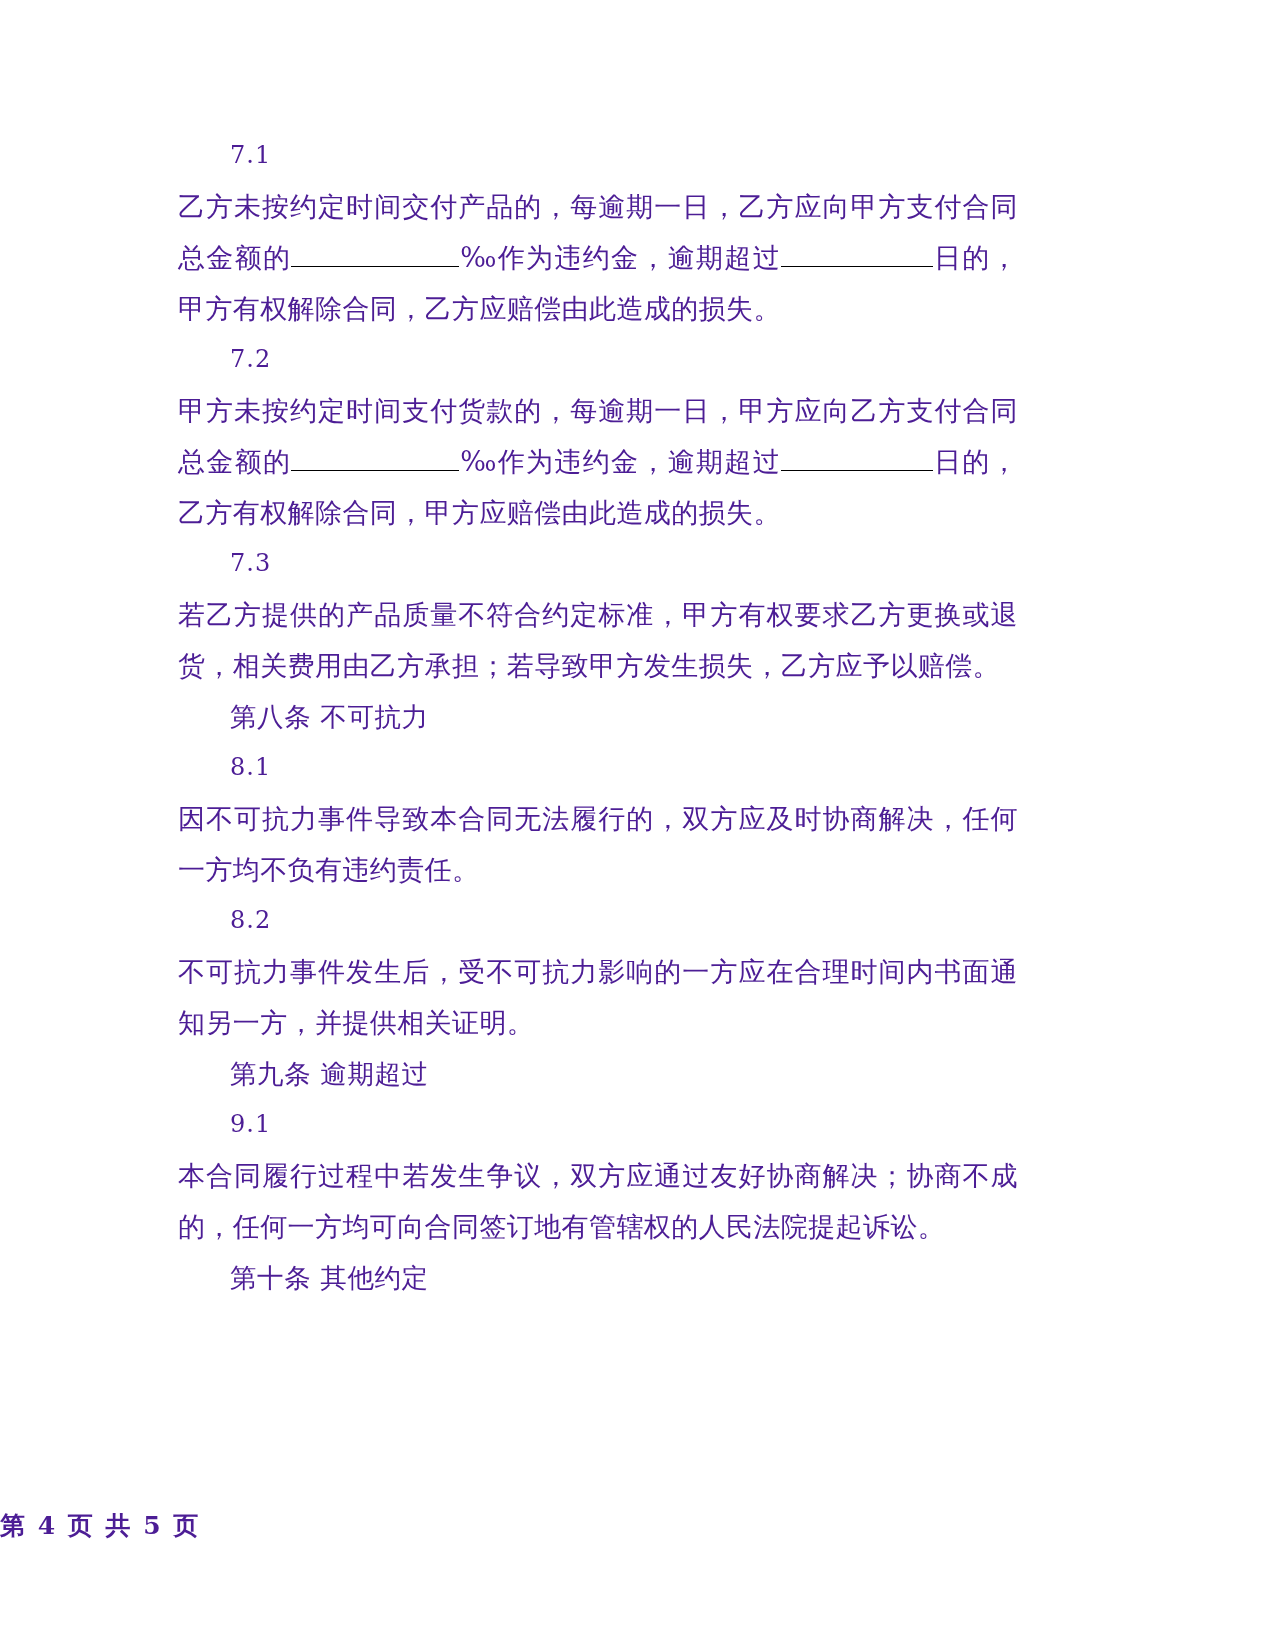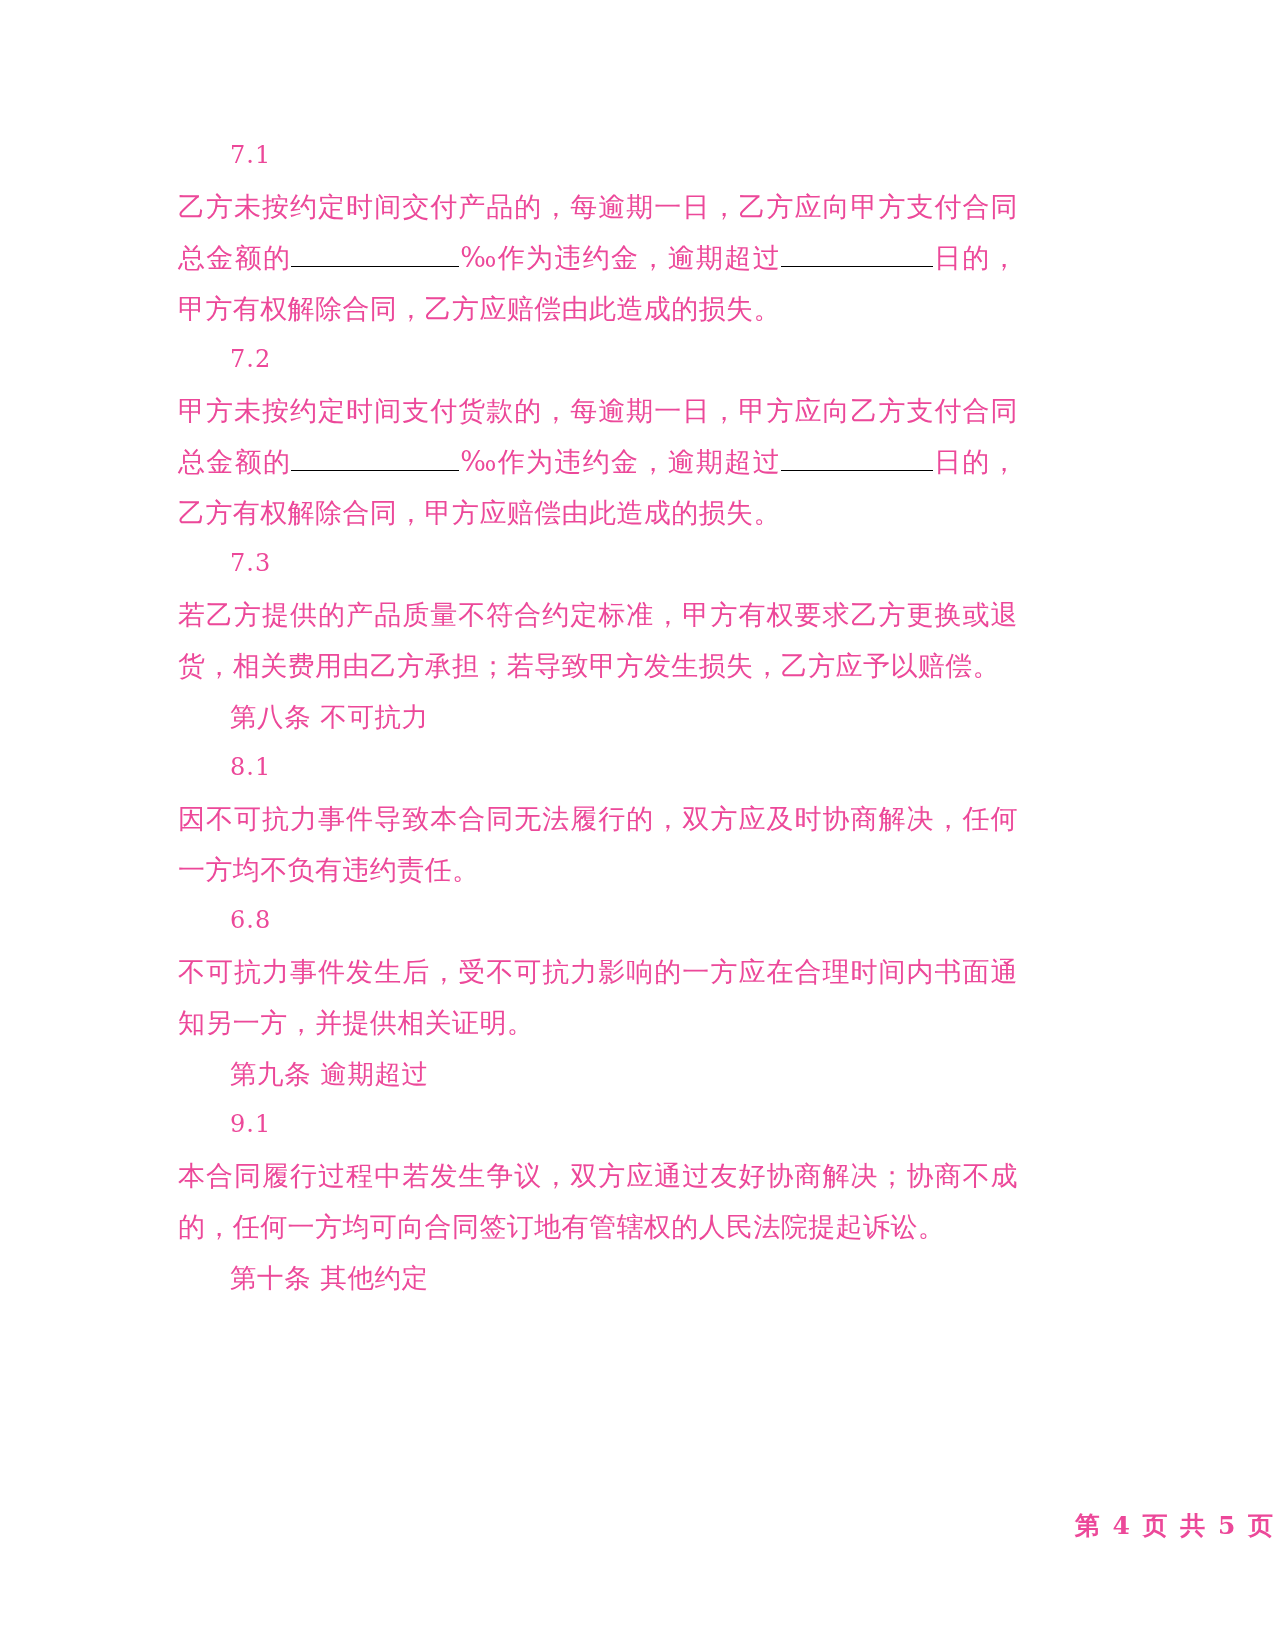--- a/index.html
+++ b/index.html
@@ -7,21 +7,21 @@
     padding: 0;
     background: #ffffff;
   }
   .page {
     position: relative;
     width: 1275px;
     height: 1650px;
     margin: 0 auto;
     background: #ffffff;
     font-family: "DejaVu Serif", "Liberation Serif", serif;
-    color: #ec4899;
+    color: #4c1d95;
     box-sizing: border-box;
     overflow: hidden;
     padding-left: 44px;
   }
   .content {
     position: absolute;
     left: 178px;
     top: 130px;
     width: 840px;
   }
@@ -53,21 +53,21 @@
     border-bottom: 1.6px solid #000;
     vertical-align: baseline;
   }
   .blank-long { width: 168px; }
   .blank-med { width: 152px; }
   .footer {
     position: absolute;
     left: 0;
     right: 0;
     bottom: 108px;
-    text-align: right;
+    text-align: left;
     font-size: 25px;
     font-weight: bold;
     letter-spacing: 2px;
     font-family: "DejaVu Serif", "Liberation Serif", serif;
   }
 </style>
 </head>
 <body>
 
 <div class="page">
@@ -75,21 +75,21 @@
   <div class="content">
       <div class="num">7.1</div>
       <div class="para"><span>乙方未按约定时间交付产品的，每逾期一日，乙方应向甲方支付合同总金额的</span><span class="blank blank-long"></span><span>‰作为违约金，逾期超过</span><span class="blank blank-med"></span><span>日的，甲方有权解除合同，乙方应赔偿由此造成的损失。</span></div>
       <div class="num">7.2</div>
       <div class="para"><span>甲方未按约定时间支付货款的，每逾期一日，甲方应向乙方支付合同总金额的</span><span class="blank blank-long"></span><span>‰作为违约金，逾期超过</span><span class="blank blank-med"></span><span>日的，乙方有权解除合同，甲方应赔偿由此造成的损失。</span></div>
       <div class="num">7.3</div>
       <div class="para"><span>若乙方提供的产品质量不符合约定标准，甲方有权要求乙方更换或退货，相关费用由乙方承担；若导致甲方发生损失，乙方应予以赔偿。</span></div>
       <div class="heading">第八条  不可抗力</div>
       <div class="num">8.1</div>
       <div class="para"><span>因不可抗力事件导致本合同无法履行的，双方应及时协商解决，任何一方均不负有违约责任。</span></div>
-      <div class="num">6.8</div>
+      <div class="num">8.2</div>
       <div class="para"><span>不可抗力事件发生后，受不可抗力影响的一方应在合理时间内书面通知另一方，并提供相关证明。</span></div>
       <div class="heading">第九条  逾期超过</div>
       <div class="num">9.1</div>
       <div class="para"><span>本合同履行过程中若发生争议，双方应通过友好协商解决；协商不成的，任何一方均可向合同签订地有管辖权的人民法院提起诉讼。</span></div>
       <div class="heading">第十条  其他约定</div>
     </div>
 
   <div class="footer">第 4 页 共 5 页</div>
 
 </div>

